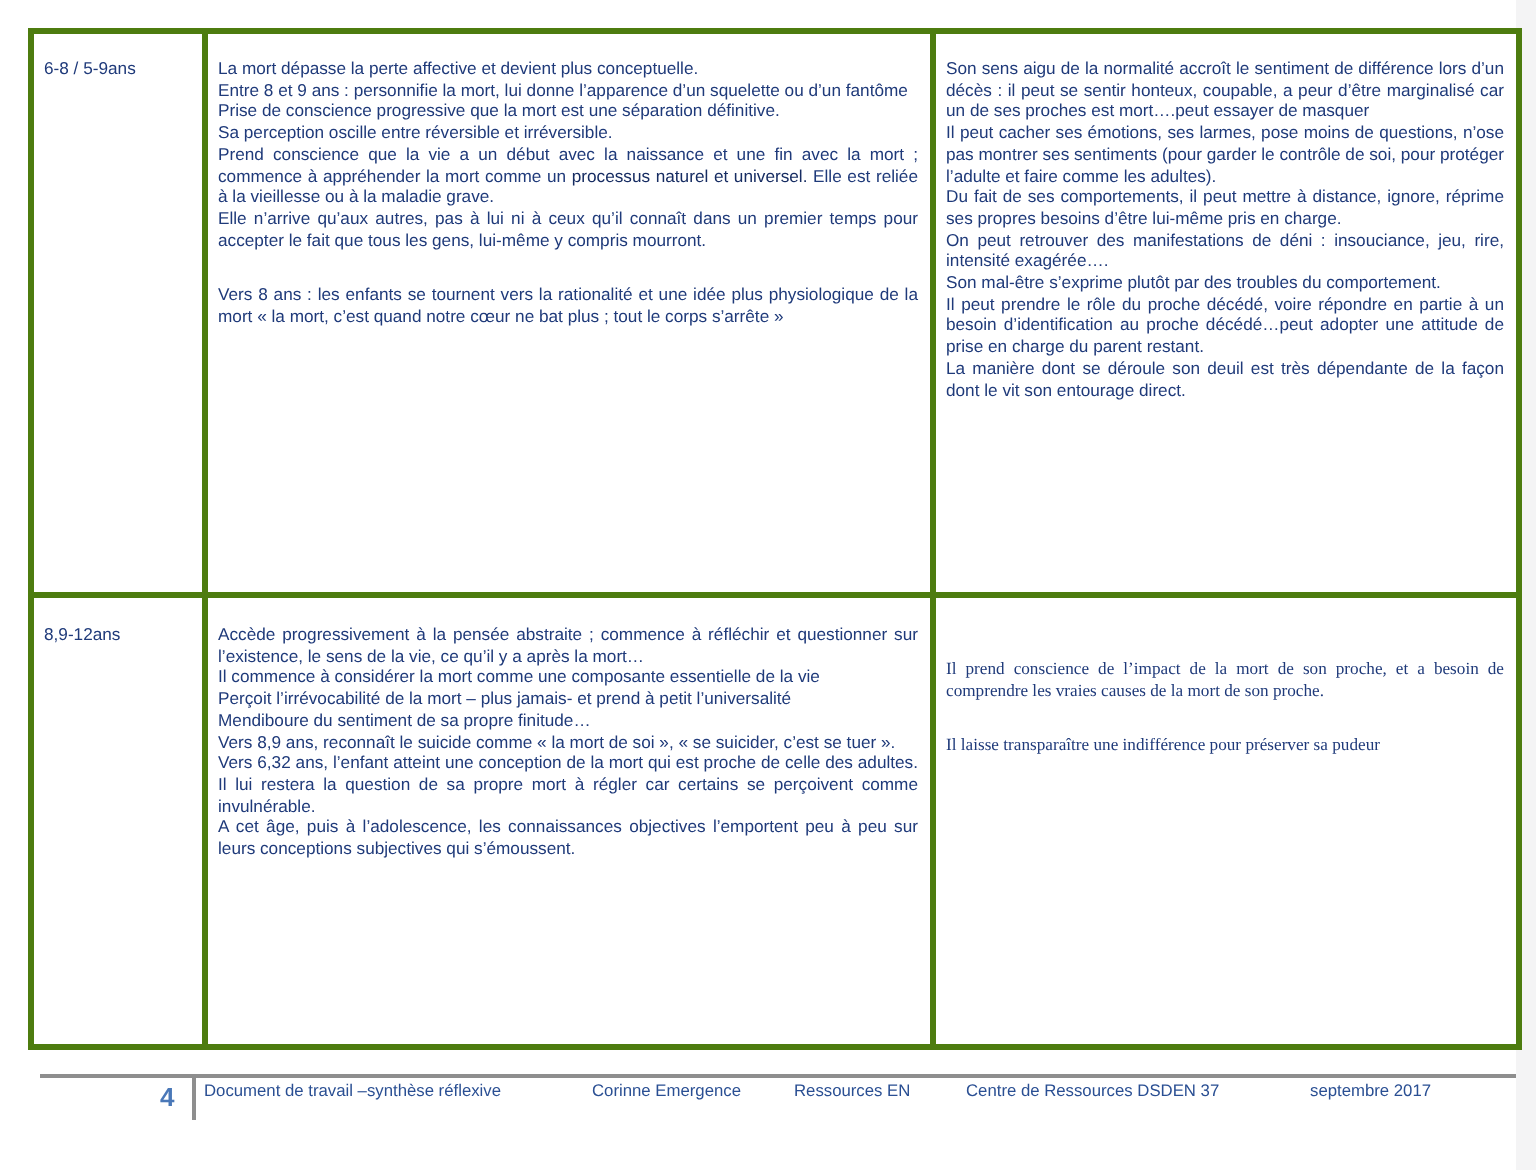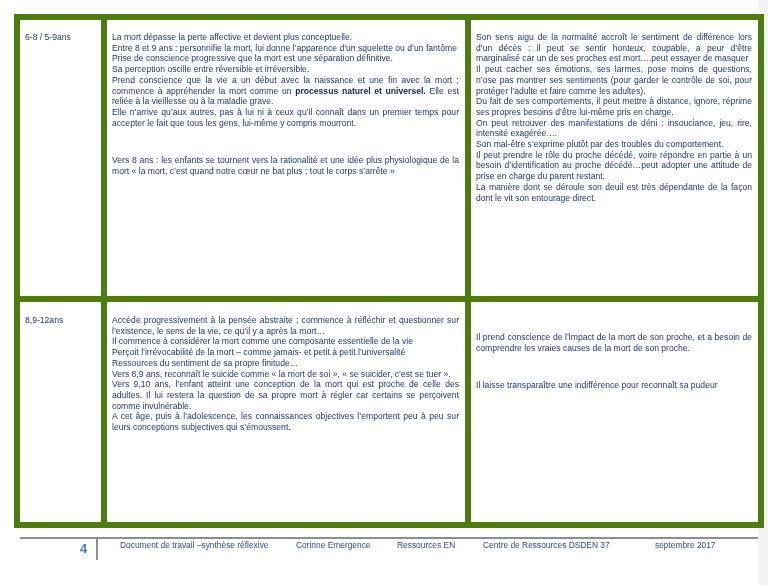--- a/index.html
+++ b/index.html
@@ -11,42 +11,42 @@
     .right-strip {
       position: absolute; left: 758px; top: 0; width: 10px; height: 585px;
       background: #f4f4f5;
     }
     table.doc {
       position: absolute; left: 14px; top: 14px;
       width: 744px; border-collapse: collapse;
       table-layout: fixed;
     }
     table.doc td {
-      border: 6px solid #4d7c0f;
+      border: 3px solid #4d7c0f;
       vertical-align: top;
       padding: 0;
       color: #1f3a7a;
       font-size: 8.6px;
       line-height: 10.7px;
     }
     col.c1 { width: 87px; }
     col.c2 { width: 364px; }
     col.c3 { width: 293px; }
     tr.r1 { height: 282px; }
     tr.r2 { height: 226px; }
     .age {
       padding: 12px 0 0 5px;
       color: #1f3a7a;
     }
     .cell-inner { padding: 12px 6px 0 5px; }
     .cell-inner p { margin: 0; text-align: justify; }
-    .cell-inner p.gap { margin-top: 27px; }
+    .cell-inner p.gap { margin-top: 17px; }
     .r2 .cell-inner { padding-top: 13px; }
-    .r2 .col3 .cell-inner { padding-top: 30px; }
-    b.strong { font-weight: bold; color: #162c62; }
+    .r2 .col3 .cell-inner { padding-top: 30px; font-family: Liberation Serif, serif; }
+    b.strong { font-weight: normal; color: #162c62; }
 
     .footer-line {
       position: absolute; left: 20px; top: 537px; width: 738px; height: 2px;
       background: #8e8e8e;
     }
     .footer-vbar {
       position: absolute; left: 96px; top: 539px; width: 2px; height: 21px;
       background: #8e8e8e;
     }
     .page-num {
@@ -98,37 +98,37 @@
     </td>
   </tr>
   <tr class="r2">
     <td>
       <div class="age" style="padding-top:13px">8,9-12ans</div>
     </td>
     <td>
       <div class="cell-inner" style="padding-top:13px">
         <p>Accède progressivement à la pensée abstraite ; commence à réfléchir et questionner sur l’existence, le sens de la vie, ce qu’il y a après la mort…</p>
         <p>Il commence à considérer la mort comme une composante essentielle de la vie</p>
-        <p>Perçoit l’irrévocabilité de la mort – comme jamais- et petit à petit l’universalité</p>
-        <p>Ressources du sentiment de sa propre finitude…</p>
+        <p>Perçoit l’irrévocabilité de la mort – plus jamais- et prend à petit l’universalité</p>
+        <p>Mendiboure du sentiment de sa propre finitude…</p>
         <p>Vers 8,9 ans, reconnaît le suicide comme « la mort de soi », « se suicider, c’est se tuer ».</p>
-        <p>Vers 9,10 ans, l’enfant atteint une conception de la mort qui est proche de celle des adultes. Il lui restera la question de sa propre mort à régler car certains se perçoivent comme invulnérable.</p>
+        <p>Vers 6,32 ans, l’enfant atteint une conception de la mort qui est proche de celle des adultes. Il lui restera la question de sa propre mort à régler car certains se perçoivent comme invulnérable.</p>
         <p>A cet âge, puis à l’adolescence, les connaissances objectives l’emportent peu à peu sur leurs conceptions subjectives qui s’émoussent.</p>
       </div>
     </td>
     <td class="col3">
       <div class="cell-inner" style="padding-top:30px">
         <p>Il prend conscience de l’impact de la mort de son proche, et a besoin de comprendre les vraies causes de la mort de son proche.</p>
-        <p class="gap">Il laisse transparaître une indifférence pour reconnaît sa pudeur</p>
+        <p class="gap">Il laisse transparaître une indifférence pour préserver sa pudeur</p>
       </div>
     </td>
   </tr>
 </tbody>
   </table>
 
 <div class="footer-line"></div>
 <div class="footer-vbar"></div>
 <div class="page-num">4</div>
-<div class="footer-item" style="left:120px">Document de travail –synthèse réflexive</div>
+<div class="footer-item" style="left:102px">Document de travail –synthèse réflexive</div>
 <div class="footer-item" style="left:296px">Corinne Emergence</div>
 <div class="footer-item" style="left:397px">Ressources EN</div>
 <div class="footer-item" style="left:483px">Centre de Ressources DSDEN 37</div>
 <div class="footer-item" style="left:655px">septembre 2017</div>
 
 </body></html>

